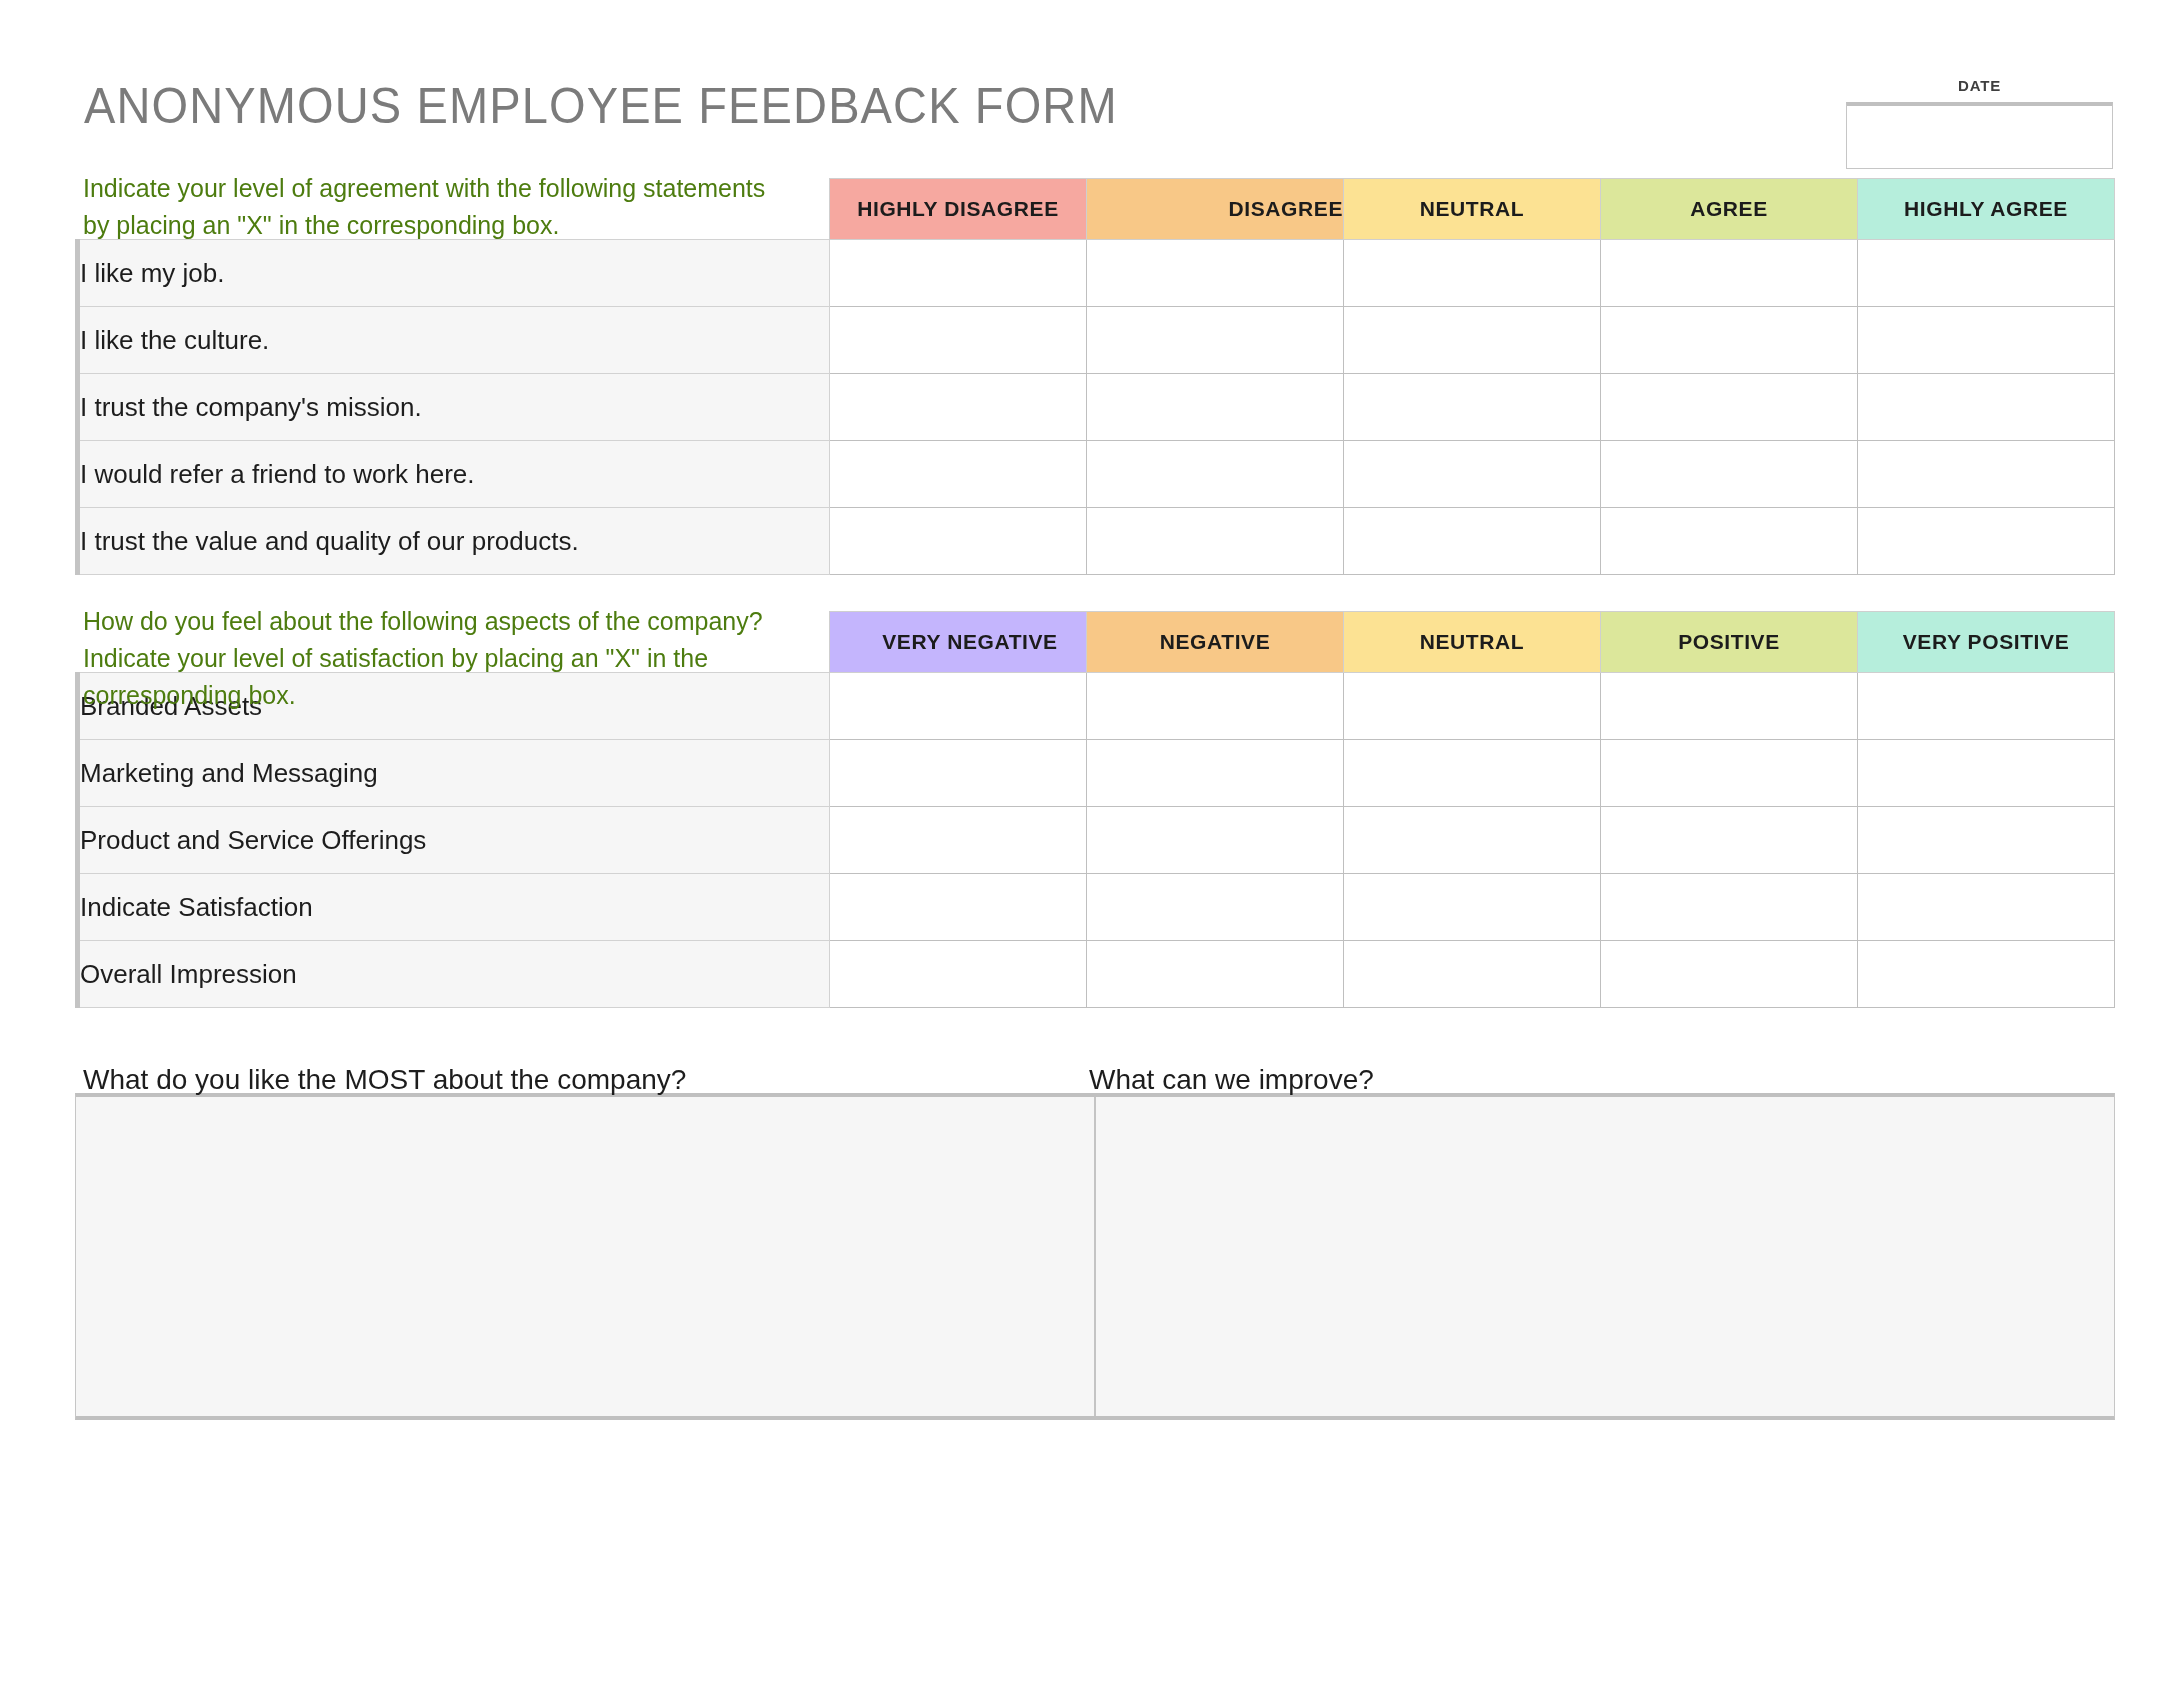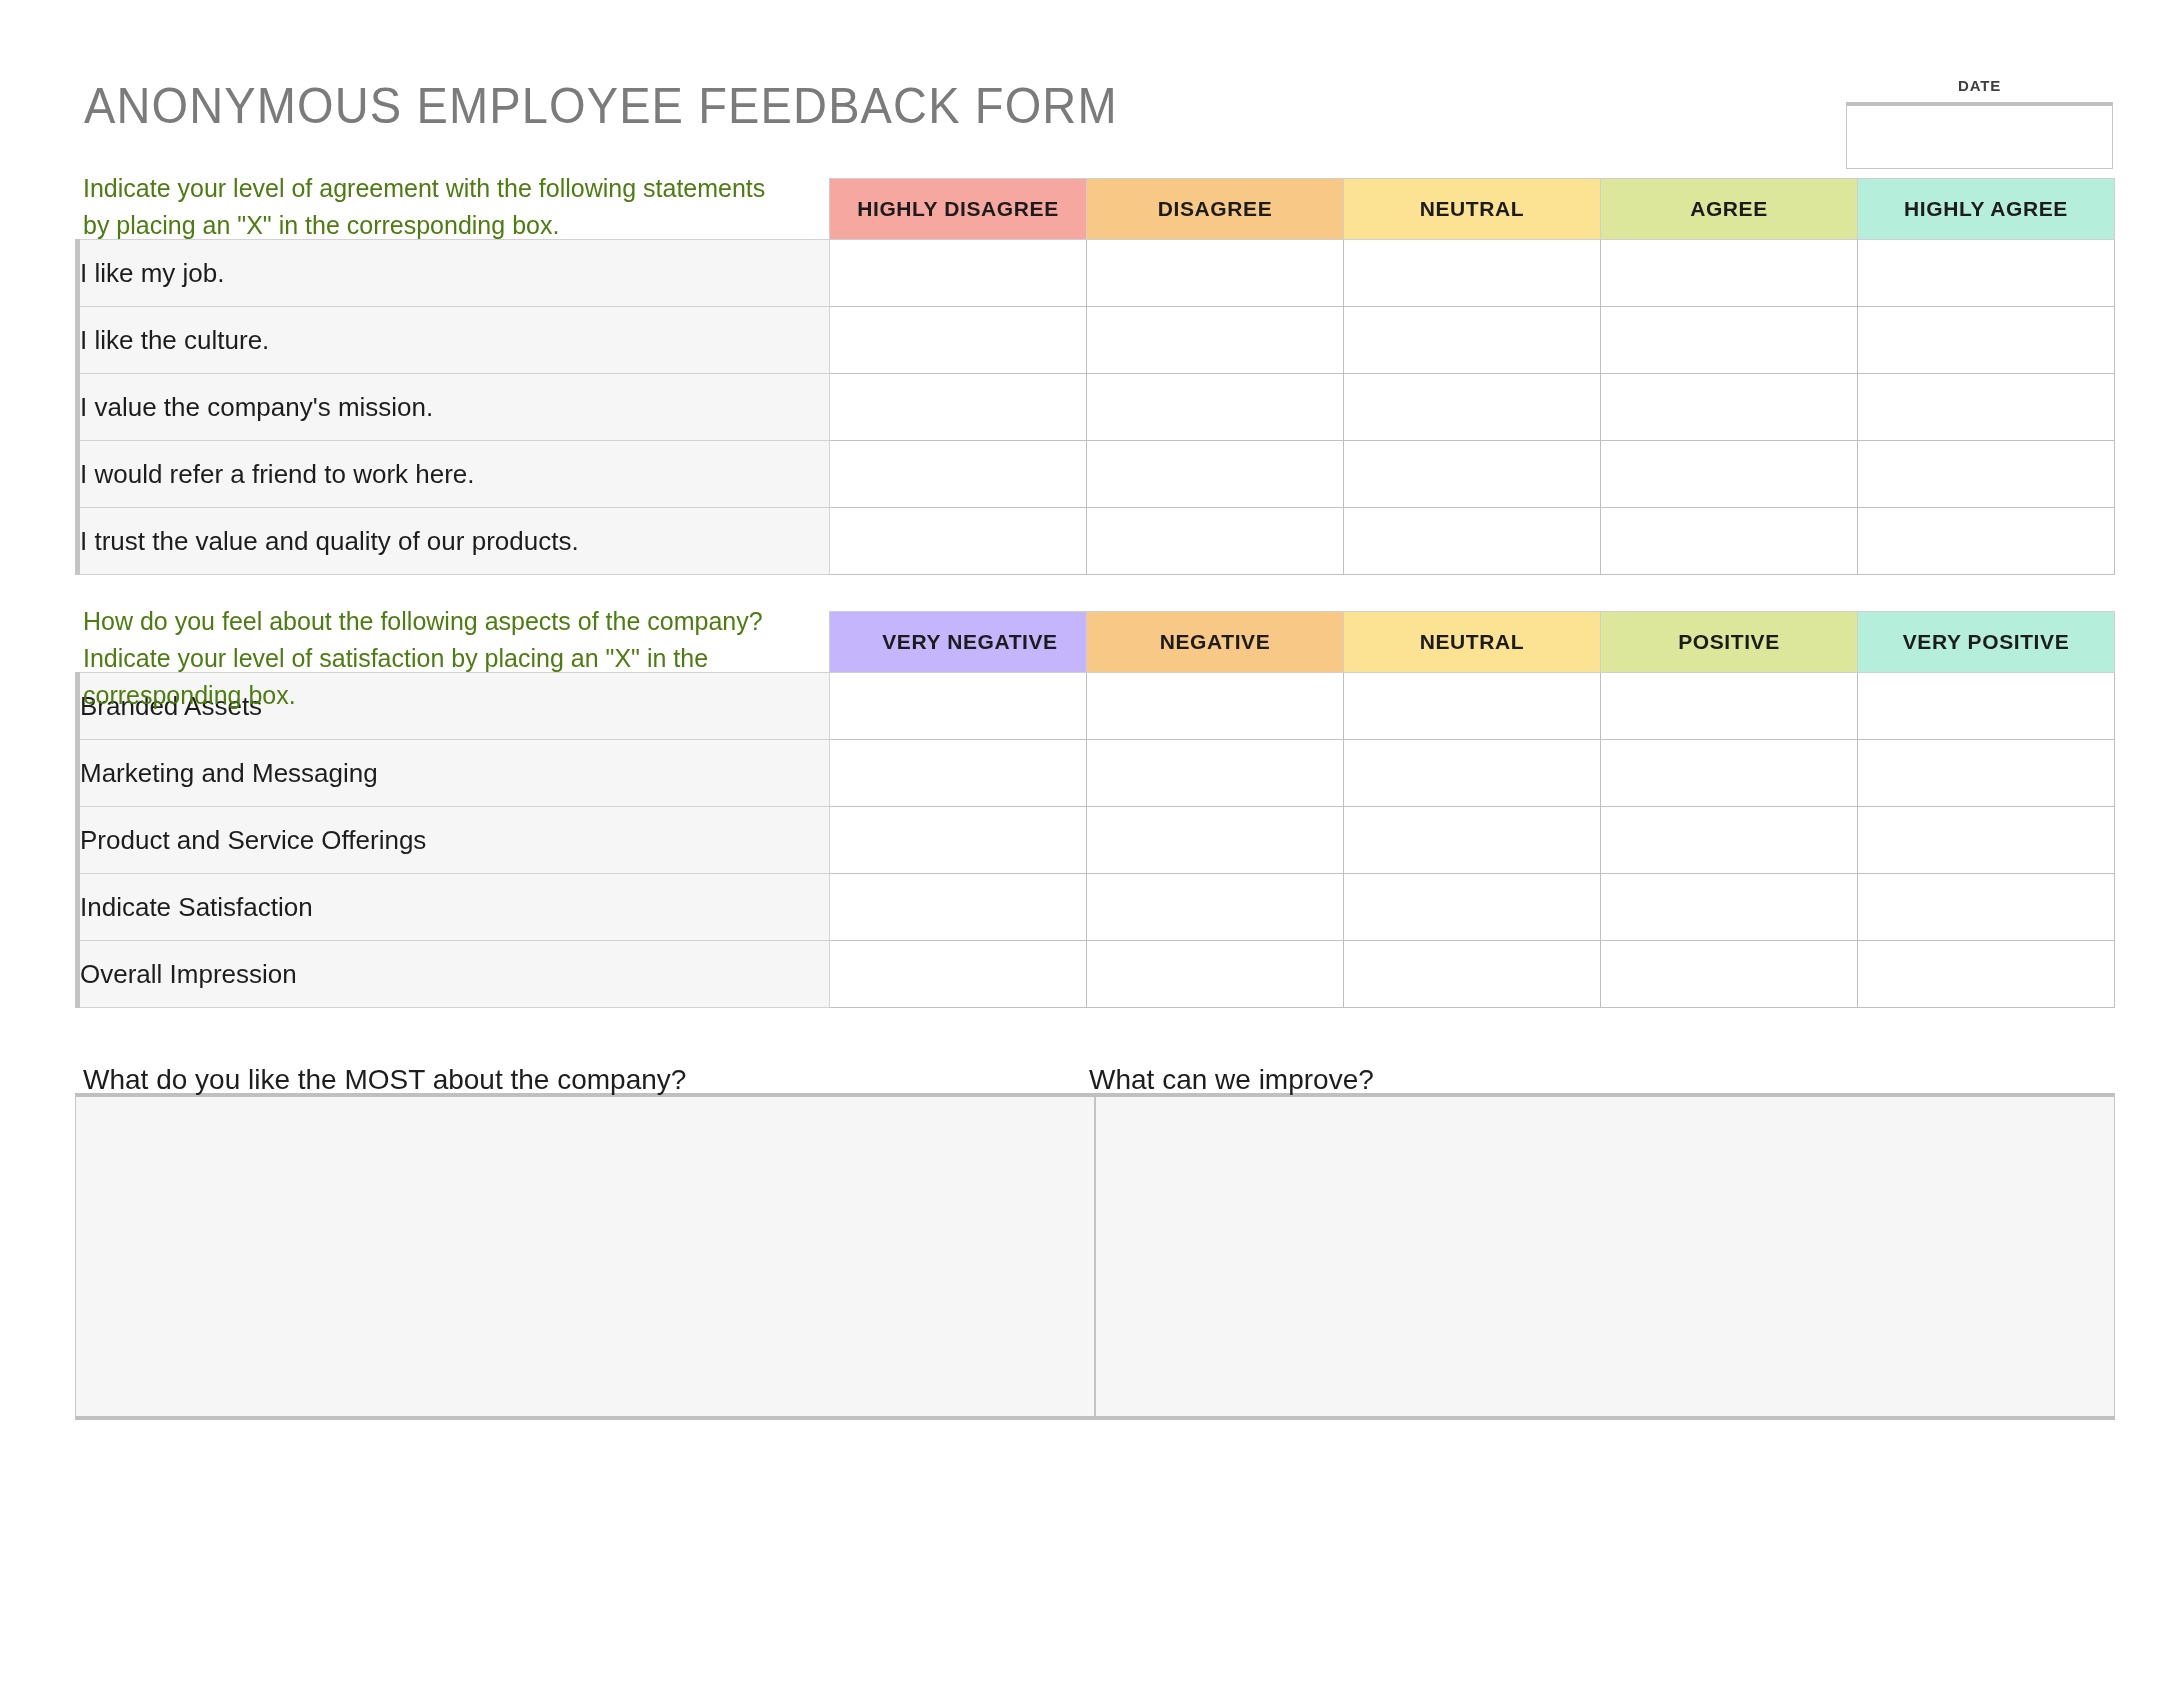--- a/index.html
+++ b/index.html
@@ -195,21 +195,21 @@
         <col class="opt">
           <col class="opt">
           <col class="opt">
           <col class="opt">
           <col class="opt">
       </colgroup>
       <thead>
         <tr>
           <th class="hdr-spacer"></th>
           <th class="opt-hdr" style="background:#F6A8A0;">HIGHLY DISAGREE</th>
-          <th class="opt-hdr" style="background:#F8C887;">DISAGREE</th>
+          <th class="opt-hdr" style="background:#F8C887;text-align:right;">DISAGREE</th>
           <th class="opt-hdr" style="background:#FCE293;">NEUTRAL</th>
           <th class="opt-hdr" style="background:#DCE79B;">AGREE</th>
           <th class="opt-hdr" style="background:#B6EEDC;">HIGHLY AGREE</th>
         </tr>
       </thead>
       <tbody>
         <tr>
           <td class="statement-cell">I like my job.</td>
           <td class="answer-cell"></td>
           <td class="answer-cell"></td>
@@ -219,21 +219,21 @@
         </tr>
         <tr>
           <td class="statement-cell">I like the culture.</td>
           <td class="answer-cell"></td>
           <td class="answer-cell"></td>
           <td class="answer-cell"></td>
           <td class="answer-cell"></td>
           <td class="answer-cell"></td>
         </tr>
         <tr>
-          <td class="statement-cell">I value the company's mission.</td>
+          <td class="statement-cell">I trust the company's mission.</td>
           <td class="answer-cell"></td>
           <td class="answer-cell"></td>
           <td class="answer-cell"></td>
           <td class="answer-cell"></td>
           <td class="answer-cell"></td>
         </tr>
         <tr>
           <td class="statement-cell">I would refer a friend to work here.</td>
           <td class="answer-cell"></td>
           <td class="answer-cell"></td>

